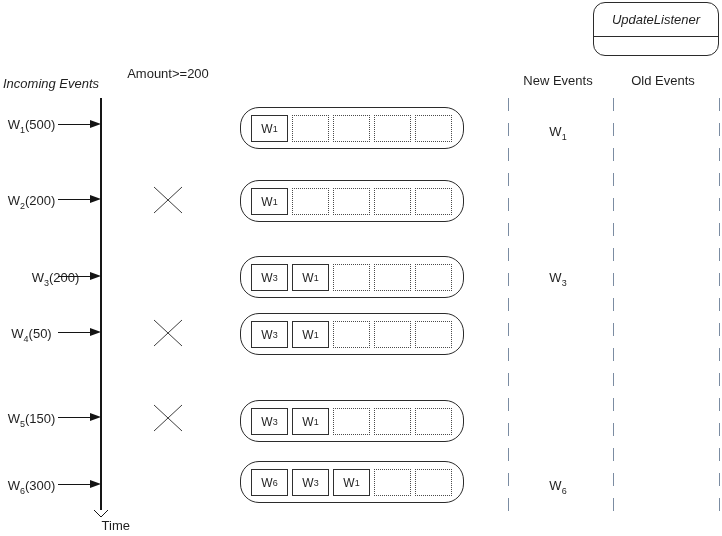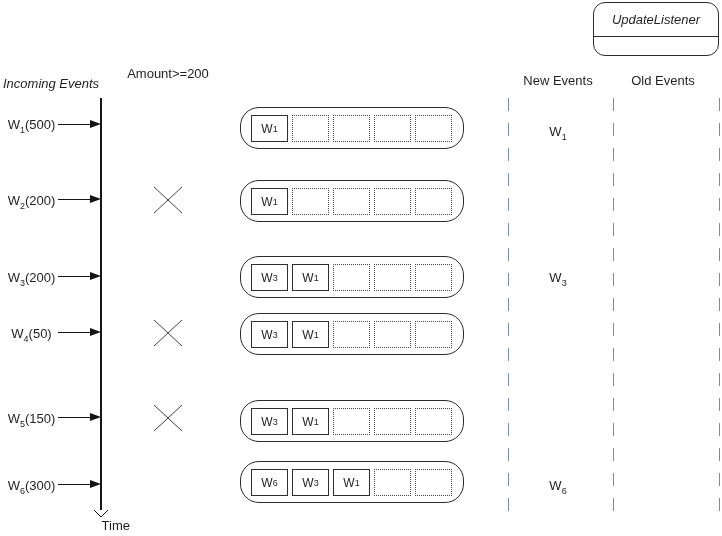--- a/index.html
+++ b/index.html
@@ -123,21 +123,21 @@
     <div class="slot filled s0">
         <span>W</span>
         <sub>1</sub>
       </div>
     <div class="slot empty s1"></div>
     <div class="slot empty s2"></div>
     <div class="slot empty s3"></div>
     <div class="slot empty s4"></div>
   </div>
 
-  <div class="event-label" style="top:270px;">
+  <div class="event-label" style="top:270px;margin-left:24px;">
     <span>W</span><sub>3</sub><span>(200)</span>
   </div>
   <div class="arrow" style="top:277px;">
       <span class="shaft"></span>
       <span class="head"></span>
     </div>
   <div class="window" style="top:256px;">
     <div class="slot filled s0">
         <span>W</span>
         <sub>3</sub>

